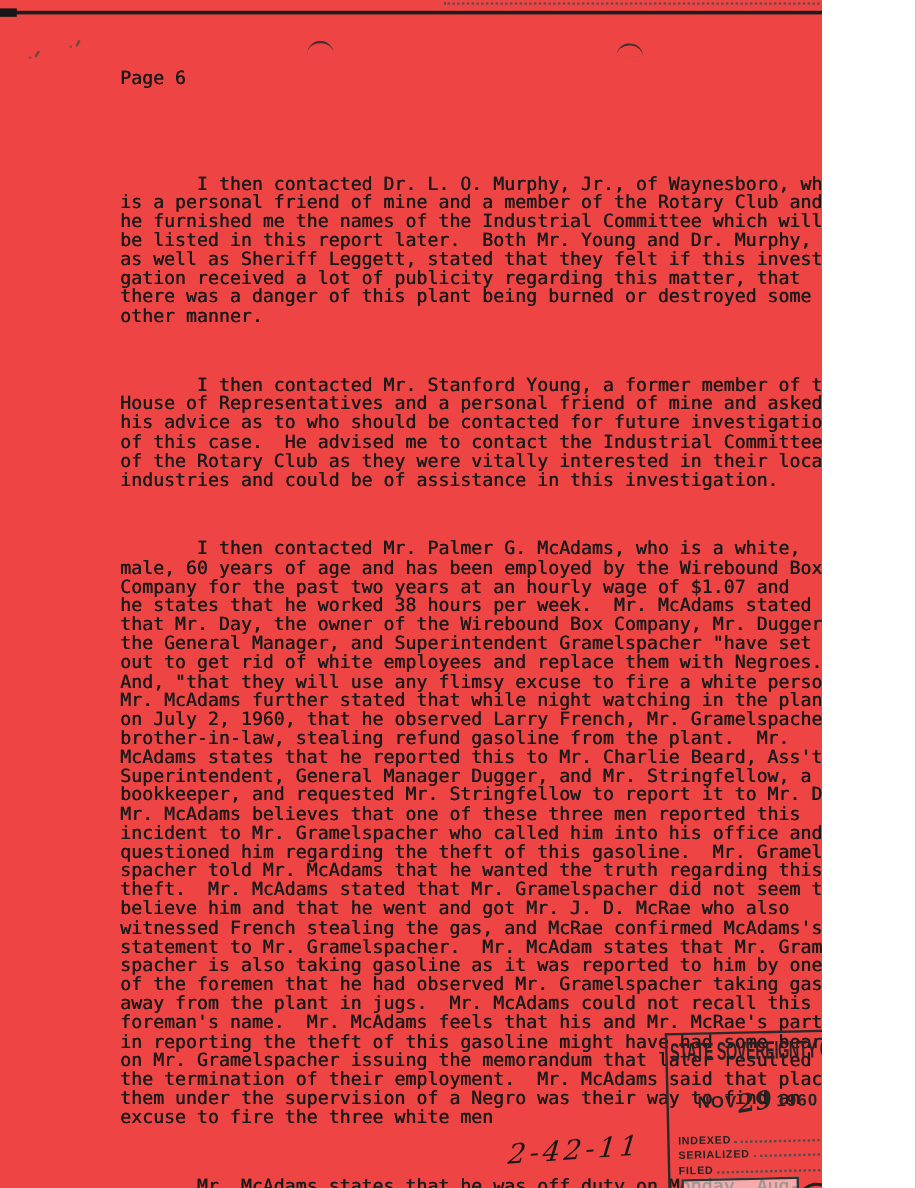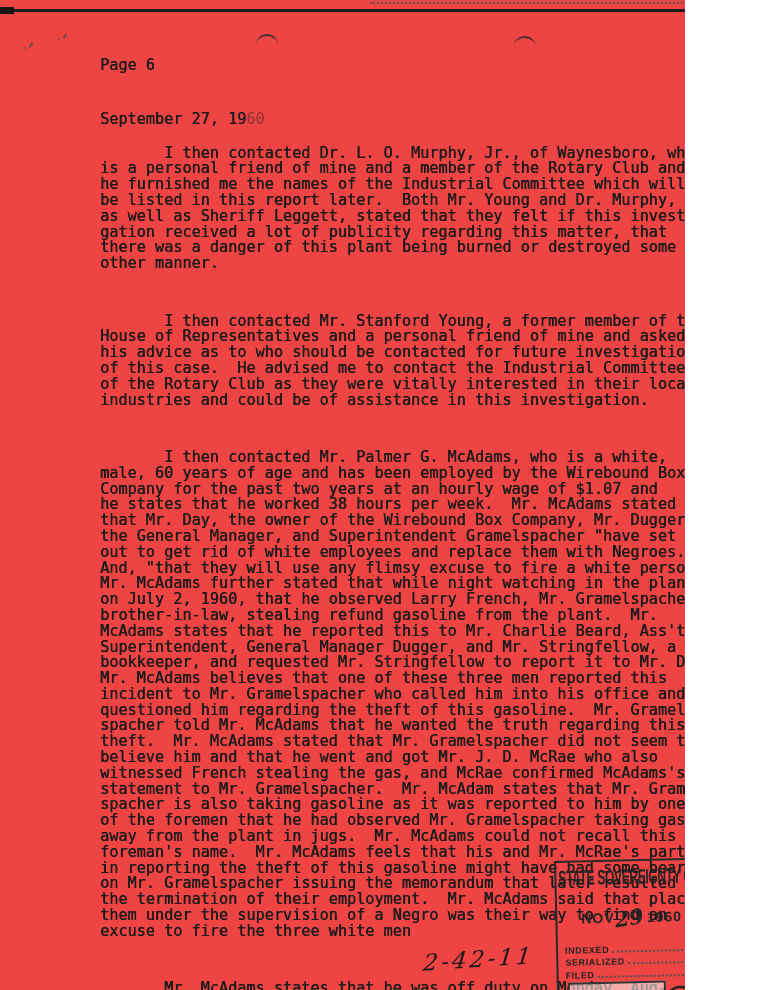--- a/index.html
+++ b/index.html
@@ -76,21 +76,20 @@
   <div class="scan-corner"></div>
   <div class="stray stray-1"></div>
   <div class="stray stray-1b"></div>
   <div class="stray stray-2"></div>
   <div class="stray stray-2b"></div>
   <div class="arc-mark arc-1"></div>
   <div class="arc-mark arc-2"></div>
 
   <div class="header">
     <div>Page 6</div>
-    <div><span>September 27, 19</span><span class="faded">60</span></div>
   </div>
 
   <div class="body-text">
     <div class="para">       I then contacted Dr. L. O. Murphy, Jr., of Waynesboro, who
 is a personal friend of mine and a member of the Rotary Club and
 he furnished me the names of the Industrial Committee which will
 be listed in this report later.  Both Mr. Young and Dr. Murphy,
 as well as Sheriff Leggett, stated that they felt if this investi-
 gation received a lot of publicity regarding this matter, that
 there was a danger of this plant being burned or destroyed some

